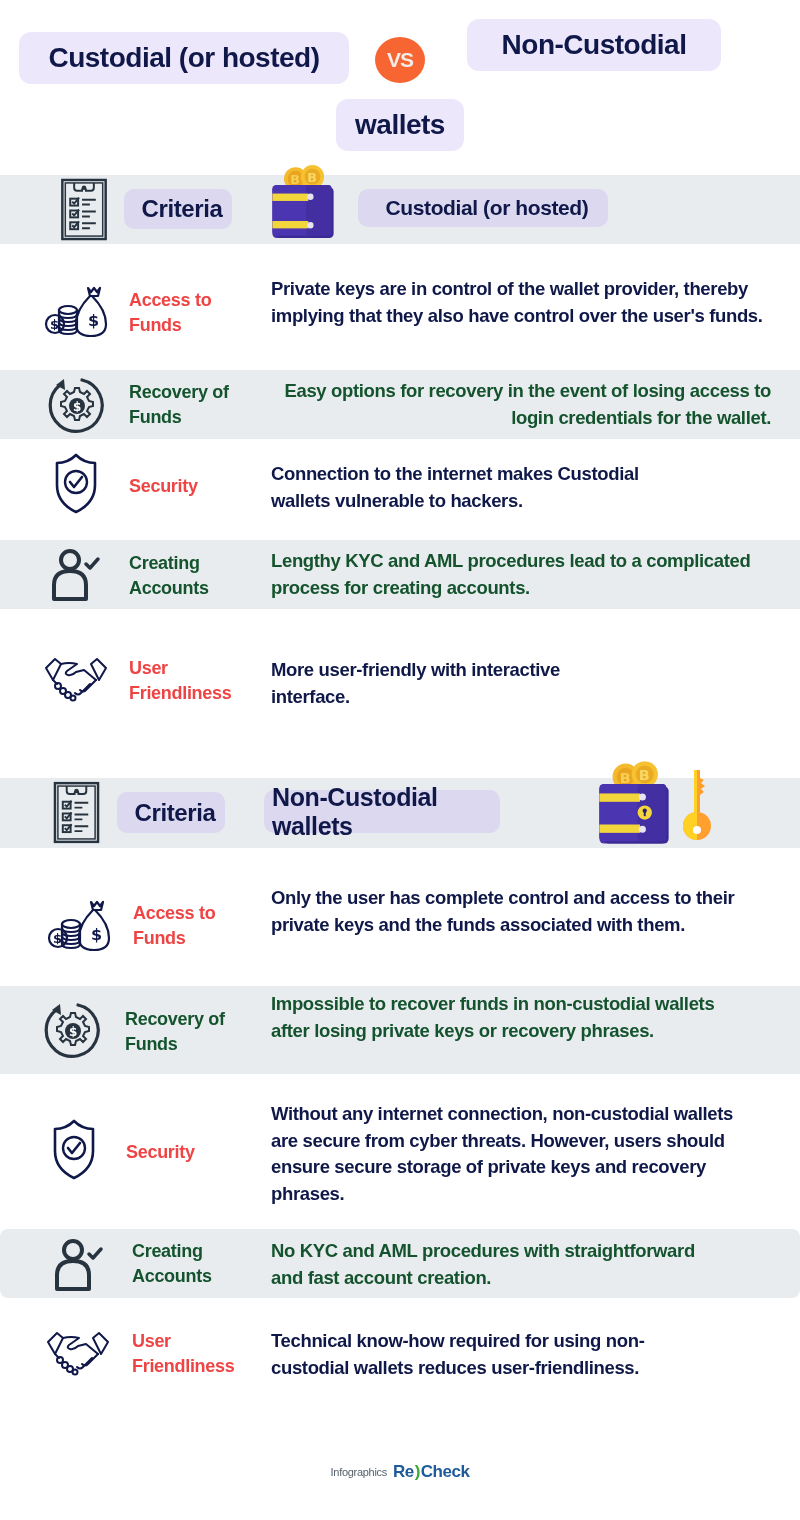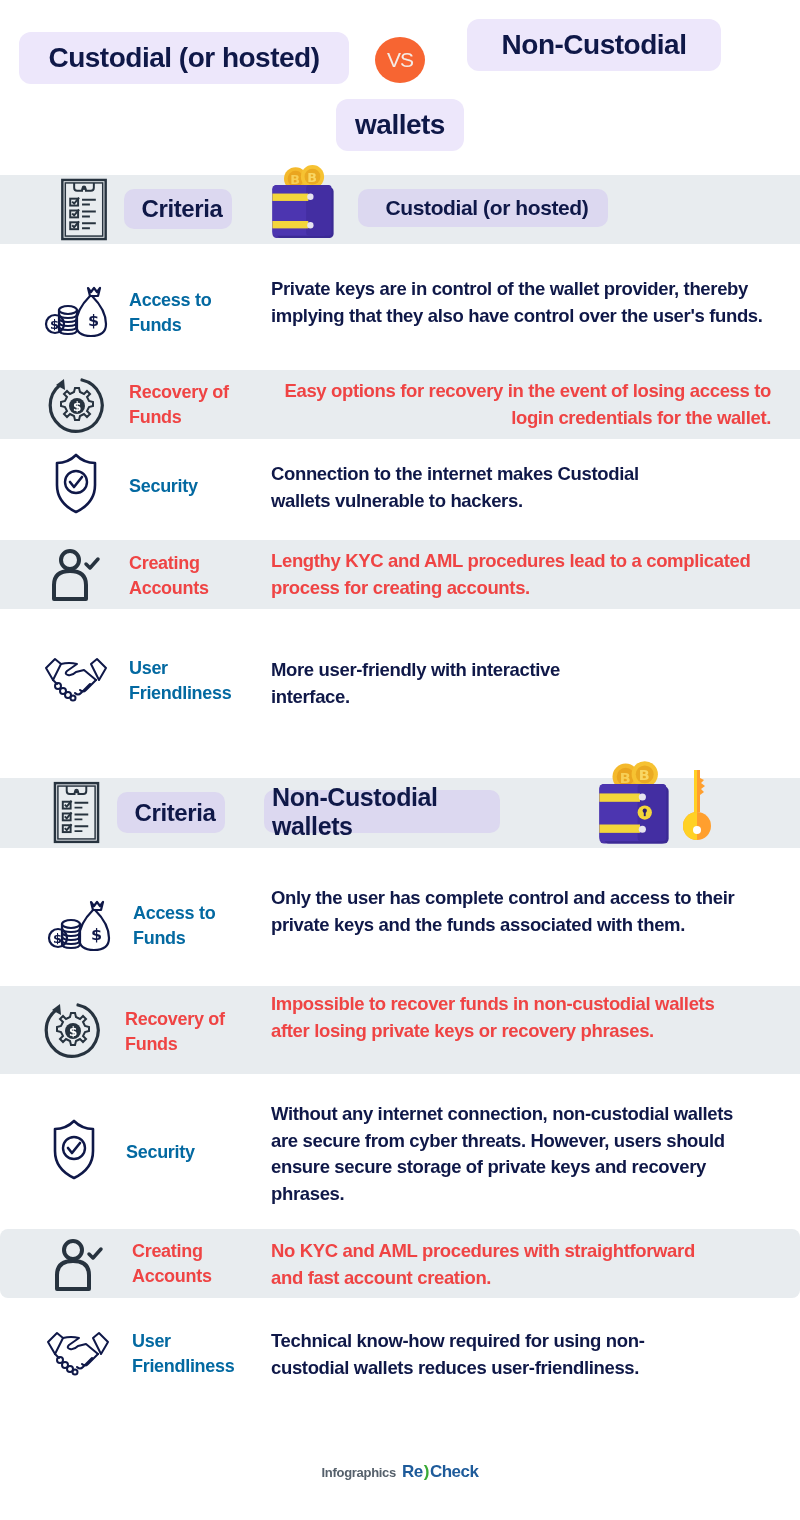--- a/index.html
+++ b/index.html
@@ -1,32 +1,32 @@
 <!DOCTYPE html>
 <html><head>
 <meta charset="utf-8">
 <style>
   * { box-sizing: border-box; margin: 0; padding: 0; }
   html, body { width: 800px; height: 1520px; background: #ffffff; overflow: hidden; }
   body { position: relative; font-family: "Liberation Sans", "DejaVu Sans", sans-serif; color: #0f1848; }
 
   .pill { position: absolute; background: #ede7fb; border-radius: 12px; font-weight: bold; color: #0f1848; display: flex; align-items: center; justify-content: center; letter-spacing: -0.5px; }
   .title-pill { font-size: 28px; height: 52px; }
-  .vs-badge { position: absolute; left: 375px; top: 37px; width: 50px; height: 46px; border-radius: 50%; background: #f76532; color: #f4ece6; font-weight: normal; font-size: 21px; display: flex; align-items: center; justify-content: center; letter-spacing: -1px; }
+  .vs-badge { position: absolute; left: 375px; top: 37px; width: 50px; height: 46px; border-radius: 50%; background: #f76532; color: #f4ece6; font-weight: bold; font-size: 21px; display: flex; align-items: center; justify-content: center; letter-spacing: -1px; }
 
   .band { position: absolute; left: 0; width: 800px; background: #e8ecef; }
   .hdr-pill { position: absolute; background: #dcd8f0; border-radius: 10px; font-weight: bold; color: #0f1848; display: flex; align-items: center; justify-content: center; letter-spacing: -0.4px; padding-left: 8px; }
 
   .row-icon { position: absolute; }
-  .crit { position: absolute; font-weight: bold; font-size: 18px; line-height: 25px; color: #0369a1; letter-spacing: -0.3px; }
-  .crit.dark, .desc.dark { color: #ef4444; }
+  .crit { position: absolute; font-weight: bold; font-size: 18px; line-height: 25px; color: #ef4444; letter-spacing: -0.3px; }
+  .crit.dark, .desc.dark { color: #14532d; }
   .desc { position: absolute; left: 271px; width: 500px; font-weight: bold; font-size: 18.5px; line-height: 26.5px; color: #0f1848; letter-spacing: -0.35px; }
 
   .footer { position: absolute; left: 0; top: 1462px; width: 800px; display: flex; justify-content: center; align-items: center; gap: 6px; }
-  .footer .small { font-size: 13px; color: #55606b; font-weight: bold; letter-spacing: -0.3px; }
+  .footer .small { font-size: 11px; color: #55606b; font-weight: normal; letter-spacing: -0.3px; }
   .footer .brand { font-size: 17px; font-weight: bold; color: #1e5b9a; letter-spacing: -0.5px; display: flex; align-items: center; }
   .footer .waves { color: #3aaa35; font-size: 17px; margin: 0 1px; }
 </style>
 </head>
 <body>
 
 <svg width="0" height="0" style="position:absolute">
   <defs>
     <symbol id="sym-clipboard" viewBox="0 0 48 64">
       <rect x="2" y="2" width="44" height="60" fill="none" stroke="#27333f" stroke-width="2.5"></rect>

